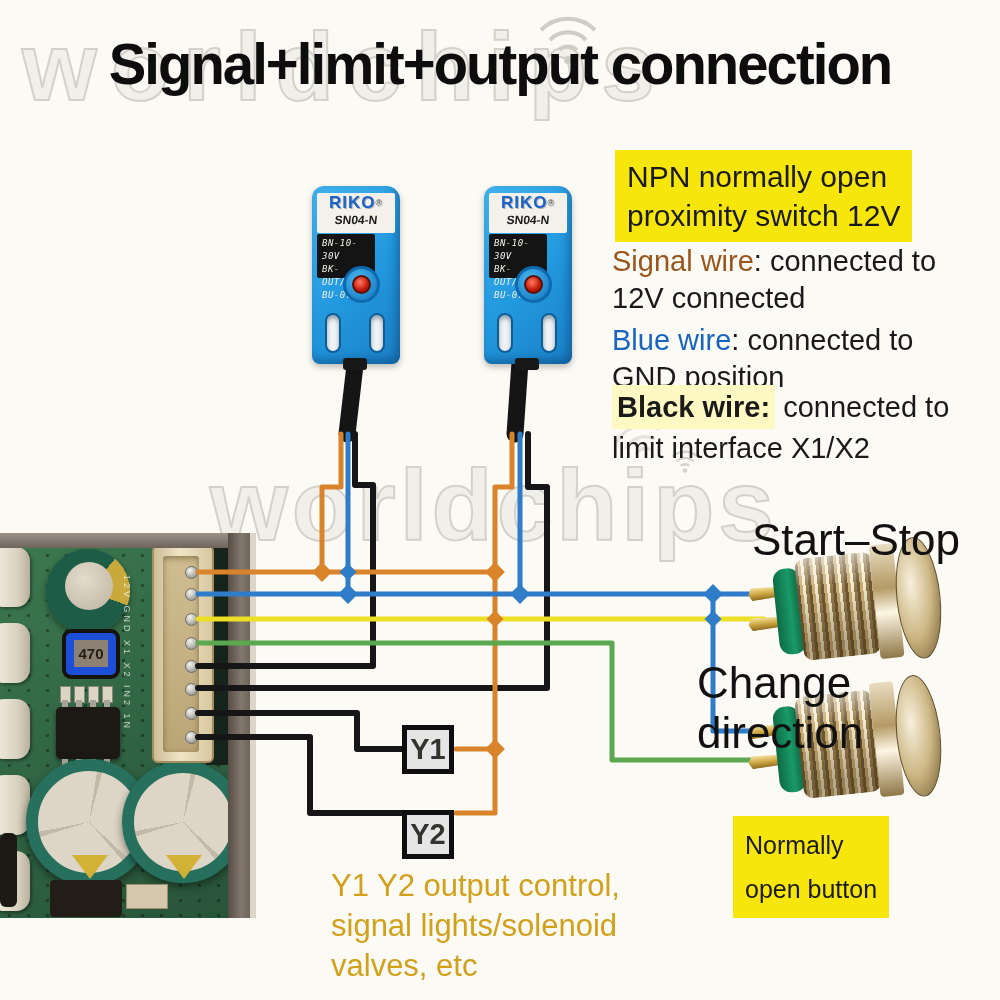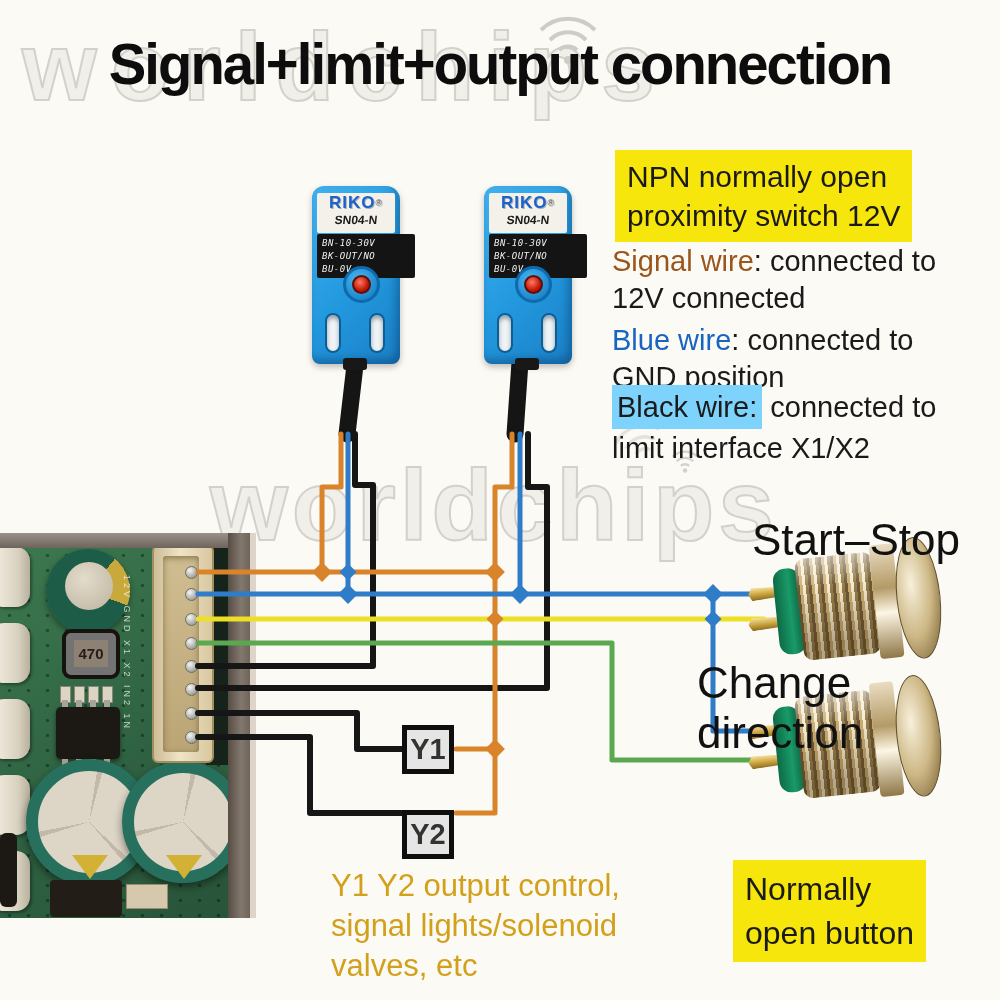--- a/index.html
+++ b/index.html
@@ -32,21 +32,21 @@
       background:linear-gradient(90deg,#574d44,#83786e 60%,#6f645b);}
   .pcb-frame-edge{position:absolute;left:250px;top:0;width:6px;height:385px;background:#ddd6c8;}
   .fin{position:absolute;left:-10px;width:40px;height:60px;border-radius:14px;
       background:linear-gradient(90deg,#f7f2e6,#d9d1bf 70%,#b8b09d);box-shadow:2px 2px 3px rgba(0,0,0,.35);}
   .cap-top{position:absolute;left:46px;top:16px;width:84px;height:84px;border-radius:50%;
       background:conic-gradient(from 40deg,#c9a93c 0 70deg,#1d5c47 70deg 360deg);
       box-shadow:0 3px 6px rgba(0,0,0,.4);}
   .cap-top-core{position:absolute;left:19px;top:13px;width:48px;height:48px;border-radius:50%;
       background:radial-gradient(circle at 40% 35%,#e4dccb,#c4bba8 80%);}
   .inductor{position:absolute;left:62px;top:96px;width:58px;height:50px;border-radius:9px;
-      background:#737373;border:4px solid #16120e;box-sizing:border-box;}
+      background:#1d4ed8;border:4px solid #16120e;box-sizing:border-box;}
   .ind-core{position:absolute;left:8px;top:7px;width:34px;height:27px;background:#8d8173;
       display:flex;align-items:center;justify-content:center;
       font-size:15px;font-weight:bold;color:#241d15;}
   .res{position:absolute;width:9px;height:15px;background:#dcd5c4;border:1px solid #8b8577;}
   .chip{position:absolute;left:56px;top:174px;width:64px;height:52px;background:#1c1915;border-radius:5px;
       box-shadow:0 2px 4px rgba(0,0,0,.5);}
   .chip-pins{position:absolute;left:6px;width:52px;height:7px;
       background:repeating-linear-gradient(90deg,#a8a39a 0 6px,transparent 6px 14px);}
   .transistor{position:absolute;left:50px;top:347px;width:72px;height:37px;background:#221d16;border-radius:4px;}
   .tab{position:absolute;left:126px;top:351px;width:40px;height:23px;background:#d5c8ad;border:1px solid #9a8d6d;}
@@ -74,21 +74,21 @@
   .sensor{position:absolute;top:186px;width:88px;height:178px;z-index:4;}
   .s-body{position:absolute;inset:0;border-radius:12px 14px 8px 8px;
       background:linear-gradient(135deg,#41b2ef 0%,#2298de 55%,#1b7fc6 100%);
       box-shadow:inset -4px -5px 8px rgba(0,40,80,.35), 0 3px 6px rgba(0,0,0,.25);}
   .s-white{position:absolute;left:5px;top:7px;width:78px;height:40px;background:#f3f1ea;border-radius:2px;
       text-align:center;}
   .s-brand{font-size:17px;font-weight:bold;color:#1b63c8;letter-spacing:1px;line-height:20px;
       text-shadow:1px 1px 0 rgba(20,40,90,.35);}
   .s-reg{font-size:9px;color:#555;vertical-align:top;font-weight:normal;}
   .s-model{font-size:12px;font-weight:bold;color:#1c1c1c;transform:skewX(-6deg);line-height:14px;}
-  .s-black{position:absolute;left:5px;top:48px;width:98px;height:44px;background:#141414;border-radius:2px;
+  .s-black{position:absolute;left:5px;top:48px;width:58px;height:44px;background:#141414;border-radius:2px;
       color:#f1f1ee;font-family:"DejaVu Sans Mono",monospace;font-size:9px;line-height:13px;
       padding:3px 0 0 5px;box-sizing:border-box;letter-spacing:.5px;font-style:italic;}
   .s-boss{position:absolute;left:31px;top:80px;width:37px;height:37px;border-radius:50%;
       background:radial-gradient(circle at 40% 35%,#49b8f2,#1d84c9 75%);border:3px solid #0f69ad;box-sizing:border-box;}
   .s-led{position:absolute;left:6px;top:6px;width:19px;height:19px;border-radius:50%;
       background:radial-gradient(circle at 40% 35%,#ff7a60,#c41808 60%,#7e0e03);border:2px solid #5c100a;box-sizing:border-box;}
   .s-slot{position:absolute;top:127px;width:16px;height:40px;border-radius:8px;background:#eff3f5;
       border:2px solid #0d5e95;box-sizing:border-box;box-shadow:inset 0 3px 4px rgba(0,30,60,.4);}
   .s-gland{position:absolute;left:31px;top:172px;width:24px;height:12px;background:#181818;border-radius:3px;}
 
@@ -109,21 +109,21 @@
         repeating-linear-gradient(90deg,#6d5836 0 3px,#c9ad74 3px 6px,#f4eacf 6px 9px,#947b4b 9px 12px);}
   .pb-nut{position:absolute;left:137px;top:2px;width:24px;height:114px;border-radius:4px;
       background:linear-gradient(180deg,#e9ddc1,#b49a66 38%,#fdf6e4 60%,#8f7747);}
   .pb-head{position:absolute;left:159px;top:-2px;width:44px;height:122px;border-radius:50%;
       background:radial-gradient(ellipse at 35% 38%,#f8f0dc,#cdb886 50%,#8f7848 82%,#6a5733);
       border:1px solid #5c4b2c;box-sizing:border-box;}
 
   
   .note{position:absolute;z-index:5;color:#1a1a1a;font-size:29px;line-height:37px;}
   .hl-yellow{background:#f7e60b;padding:7px 12px;}
-  .hl-gray{background:#7dd3fc;padding:6px 5px;}
+  .hl-gray{background:#fef9c3;padding:6px 5px;font-weight:bold;}
   .term-brown{color:#9a551c;}
   .term-blue{color:#1765c1;}
   .big-label{position:absolute;z-index:5;font-size:44px;color:#111;}
   .gold-note{position:absolute;z-index:5;font-size:31px;line-height:40px;color:#d2a01a;}
 </style>
 </head>
 <body>
 
 <div class="canvas">
 
@@ -312,21 +312,21 @@
   </div>
 
   <div class="note" style="left:612px;top:387px;line-height:41px;">
     <div><span class="hl-gray">Black wire:</span><span> connected to</span></div>
     <div>limit interface X1/X2</div>
   </div>
 
   <div class="big-label" style="left:752px;top:515px;">Start–Stop</div>
   <div class="big-label" style="left:697px;top:658px;">Change direction</div>
 
-  <div class="note hl-yellow" style="left:733px;top:860px;font-size:32px;line-height:44px;">
+  <div class="note hl-yellow" style="left:733px;top:816px;font-size:25px;line-height:44px;">
     <div>Normally</div>
     <div>open button</div>
   </div>
 
   <div class="gold-note" style="left:331px;top:866px;">
     <div>Y1 Y2 output control,</div>
     <div>signal lights/solenoid</div>
     <div>valves, etc</div>
   </div>
 

